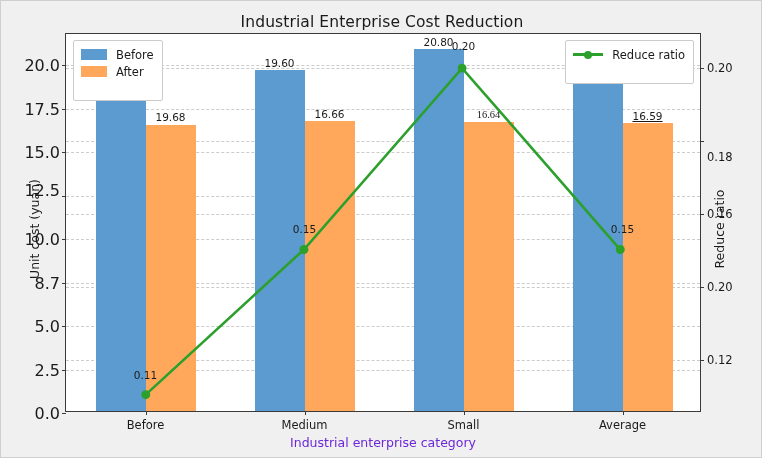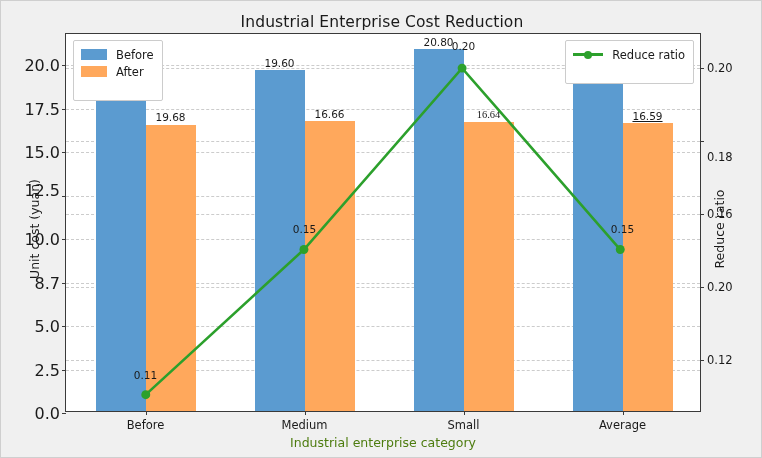--- a/index.html
+++ b/index.html
@@ -66,21 +66,21 @@
     font-size: 12.5px;
     color: #1a1a1a;
   }
   #xlabel {
     position: absolute;
     left: 64px;
     width: 636px;
     top: 434px;
     text-align: center;
     font-size: 12.5px;
-    color: #4d7c0f;
+    color: #6d28d9;
   }
   
   .ytick-left {
     position: absolute;
     right: 100%;
     margin-right: 6px;
     transform: translateY(-50%);
     font-size: 16px;
     color: #1a1a1a;
     white-space: nowrap;

